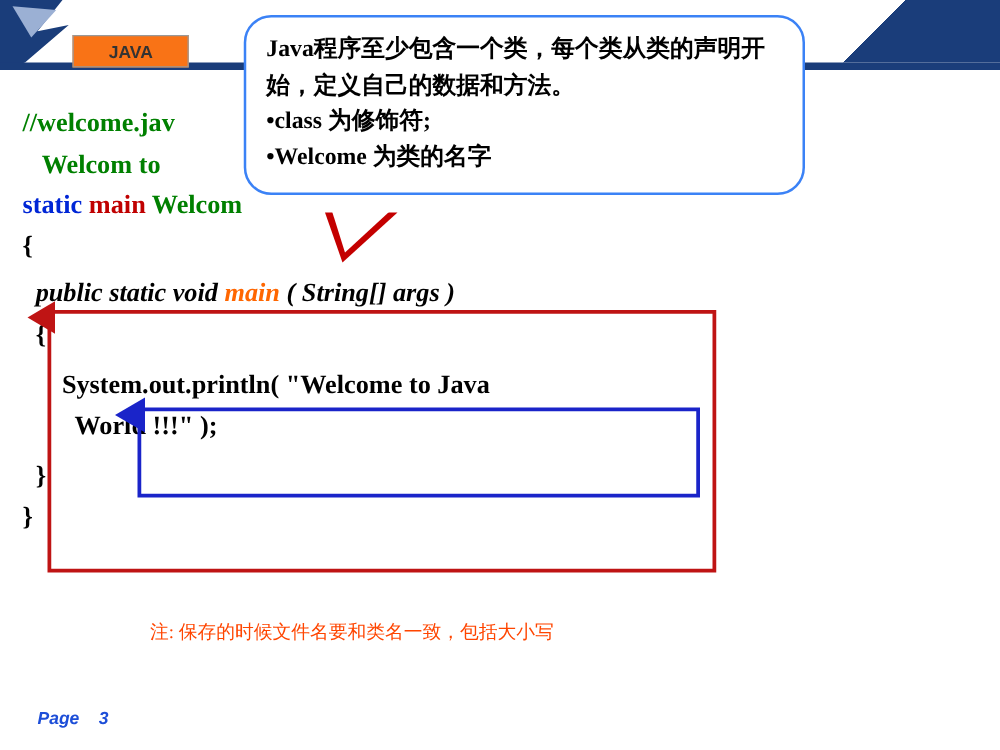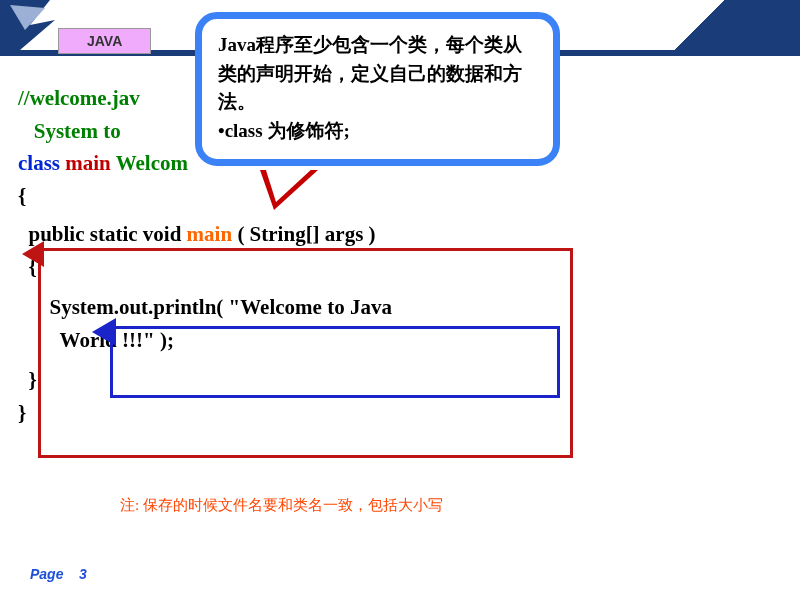--- a/index.html
+++ b/index.html
@@ -4,35 +4,35 @@
   <style>
     * { margin: 0; padding: 0; box-sizing: border-box; }
     body { width: 800px; height: 600px; background: #fff; font-family: "SimSun", serif; position: relative; overflow: hidden; }
     
     .header-band { position: absolute; top: 0; left: 0; right: 0; height: 56px; }
     .header-line { position: absolute; top: 50px; left: 0; right: 0; height: 6px; background: #1a3d7a; }
     .header-corner { position: absolute; top: 0; right: 0; width: 160px; height: 50px; background: linear-gradient(135deg, transparent 40%, #1a3d7a 40%); }
     .header-deco { position: absolute; top: 0; left: 0; width: 70px; height: 56px; overflow: hidden; }
     .header-deco svg { width: 70px; height: 56px; }
     
-    .java-tag { position: absolute; top: 28px; left: 58px; background: #f0abfc; border: 1px solid #999; padding: 4px 28px; font-family: Arial, sans-serif; font-size: 14px; font-weight: bold; color: #333; }
+    .java-tag { position: absolute; top: 28px; left: 58px; background: #f97316; border: 1px solid #999; padding: 4px 28px; font-family: Arial, sans-serif; font-size: 14px; font-weight: bold; color: #333; }
     
     .code-area { position: absolute; top: 82px; left: 18px; right: 18px; font-family: "Times New Roman", "SimSun", serif; font-size: 21px; font-weight: bold; line-height: 1.55; }
     .code-line { white-space: pre; }
     .kw-blue { color: #0026d6; }
     .kw-red { color: #c00000; }
     .kw-green { color: #008000; }
     .kw-orange { color: #ff6600; }
     .txt-black { color: #000; }
     
     .box-red { position: absolute; border: 3px solid #bf1414; z-index: 2; }
     .box-blue { position: absolute; border: 3px solid #1a24c9; z-index: 2; }
     .arrow-head { position: absolute; width: 0; height: 0; z-index: 3; }
     
-    .callout { position: absolute; top: 12px; left: 195px; width: 365px; background: #fff; border: 7px solid #3b82f6; border-radius: 22px; padding: 12px 16px 14px; font-size: 19px; line-height: 1.5; font-weight: bold; color: #000; z-index: 10; font-family: "SimSun", "Times New Roman", serif; }
+    .callout { position: absolute; top: 12px; left: 195px; width: 449px; background: #fff; border: 2px solid #3b82f6; border-radius: 22px; padding: 12px 16px 14px; font-size: 19px; line-height: 1.5; font-weight: bold; color: #000; z-index: 10; font-family: "SimSun", "Times New Roman", serif; }
     .callout-tail { position: absolute; top: 170px; left: 260px; width: 0; height: 0; z-index: 9; }
     .callout-tail::before { content: ""; position: absolute; top: 0; left: 0; border-left: 14px solid transparent; border-right: 44px solid transparent; border-top: 40px solid #c40000; }
     .callout-tail::after { content: ""; position: absolute; top: -3px; left: 5px; border-left: 11px solid transparent; border-right: 38px solid transparent; border-top: 35px solid #fff; }
     
     .note { position: absolute; top: 496px; left: 120px; color: #ff4500; font-size: 15px; font-family: "SimSun", serif; }
     .footer { position: absolute; bottom: 18px; left: 30px; font-family: Liberation Sans, sans-serif; font-size: 14px; font-weight: bold; font-style: italic; color: #1d4ed8; }
   </style>
 </head>
 <body>
 
@@ -45,29 +45,30 @@
   </div>
   <div class="header-line"></div>
   <div class="header-corner"></div>
 </div>
 
 <div class="java-tag">JAVA</div>
 
 <div class="callout">
   <div>Java程序至少包含一个类，每个类从类的声明开始，定义自己的数据和方法。</div>
   <div>•class 为修饰符;</div>
+  <div>•Welcome 为类的名字</div>
 </div>
 <div class="callout-tail"></div>
 
 <div class="code-area">
   <div class="code-line"><span class="kw-green">//welcome.jav</span></div>
-  <div class="code-line"><span class="kw-green">   System to</span></div>
-  <div class="code-line"><span class="kw-blue">class</span><span class="txt-black"> </span><span class="kw-red">main</span><span class="txt-black"> </span><span class="kw-green">Welcom</span></div>
+  <div class="code-line"><span class="kw-green">   Welcom to</span></div>
+  <div class="code-line"><span class="kw-blue">static</span><span class="txt-black"> </span><span class="kw-red">main</span><span class="txt-black"> </span><span class="kw-green">Welcom</span></div>
   <div class="code-line txt-black">{</div>
-  <div class="code-line" style="margin-top:6px;"><span class="txt-black">  public static void </span><span class="kw-orange">main</span><span class="txt-black"> ( String[] args )</span></div>
+  <div class="code-line" style="margin-top:6px;font-style:italic;"><span class="txt-black">  public static void </span><span class="kw-orange">main</span><span class="txt-black"> ( String[] args )</span></div>
   <div class="code-line txt-black">  {</div>
   <div class="code-line txt-black" style="margin-top:8px;">      System.out.println( "Welcome to Java</div>
   <div class="code-line txt-black">        World !!!" );</div>
   <div class="code-line txt-black" style="margin-top:8px;">  }</div>
   <div class="code-line txt-black">}</div>
 </div>
 
 <div class="box-red" style="top:248px; left:38px; width:535px; height:210px;"></div>
 <div class="arrow-head" style="top:241px; left:22px; border-top:13px solid transparent; border-bottom:13px solid transparent; border-right:22px solid #bf1414;"></div>
 

